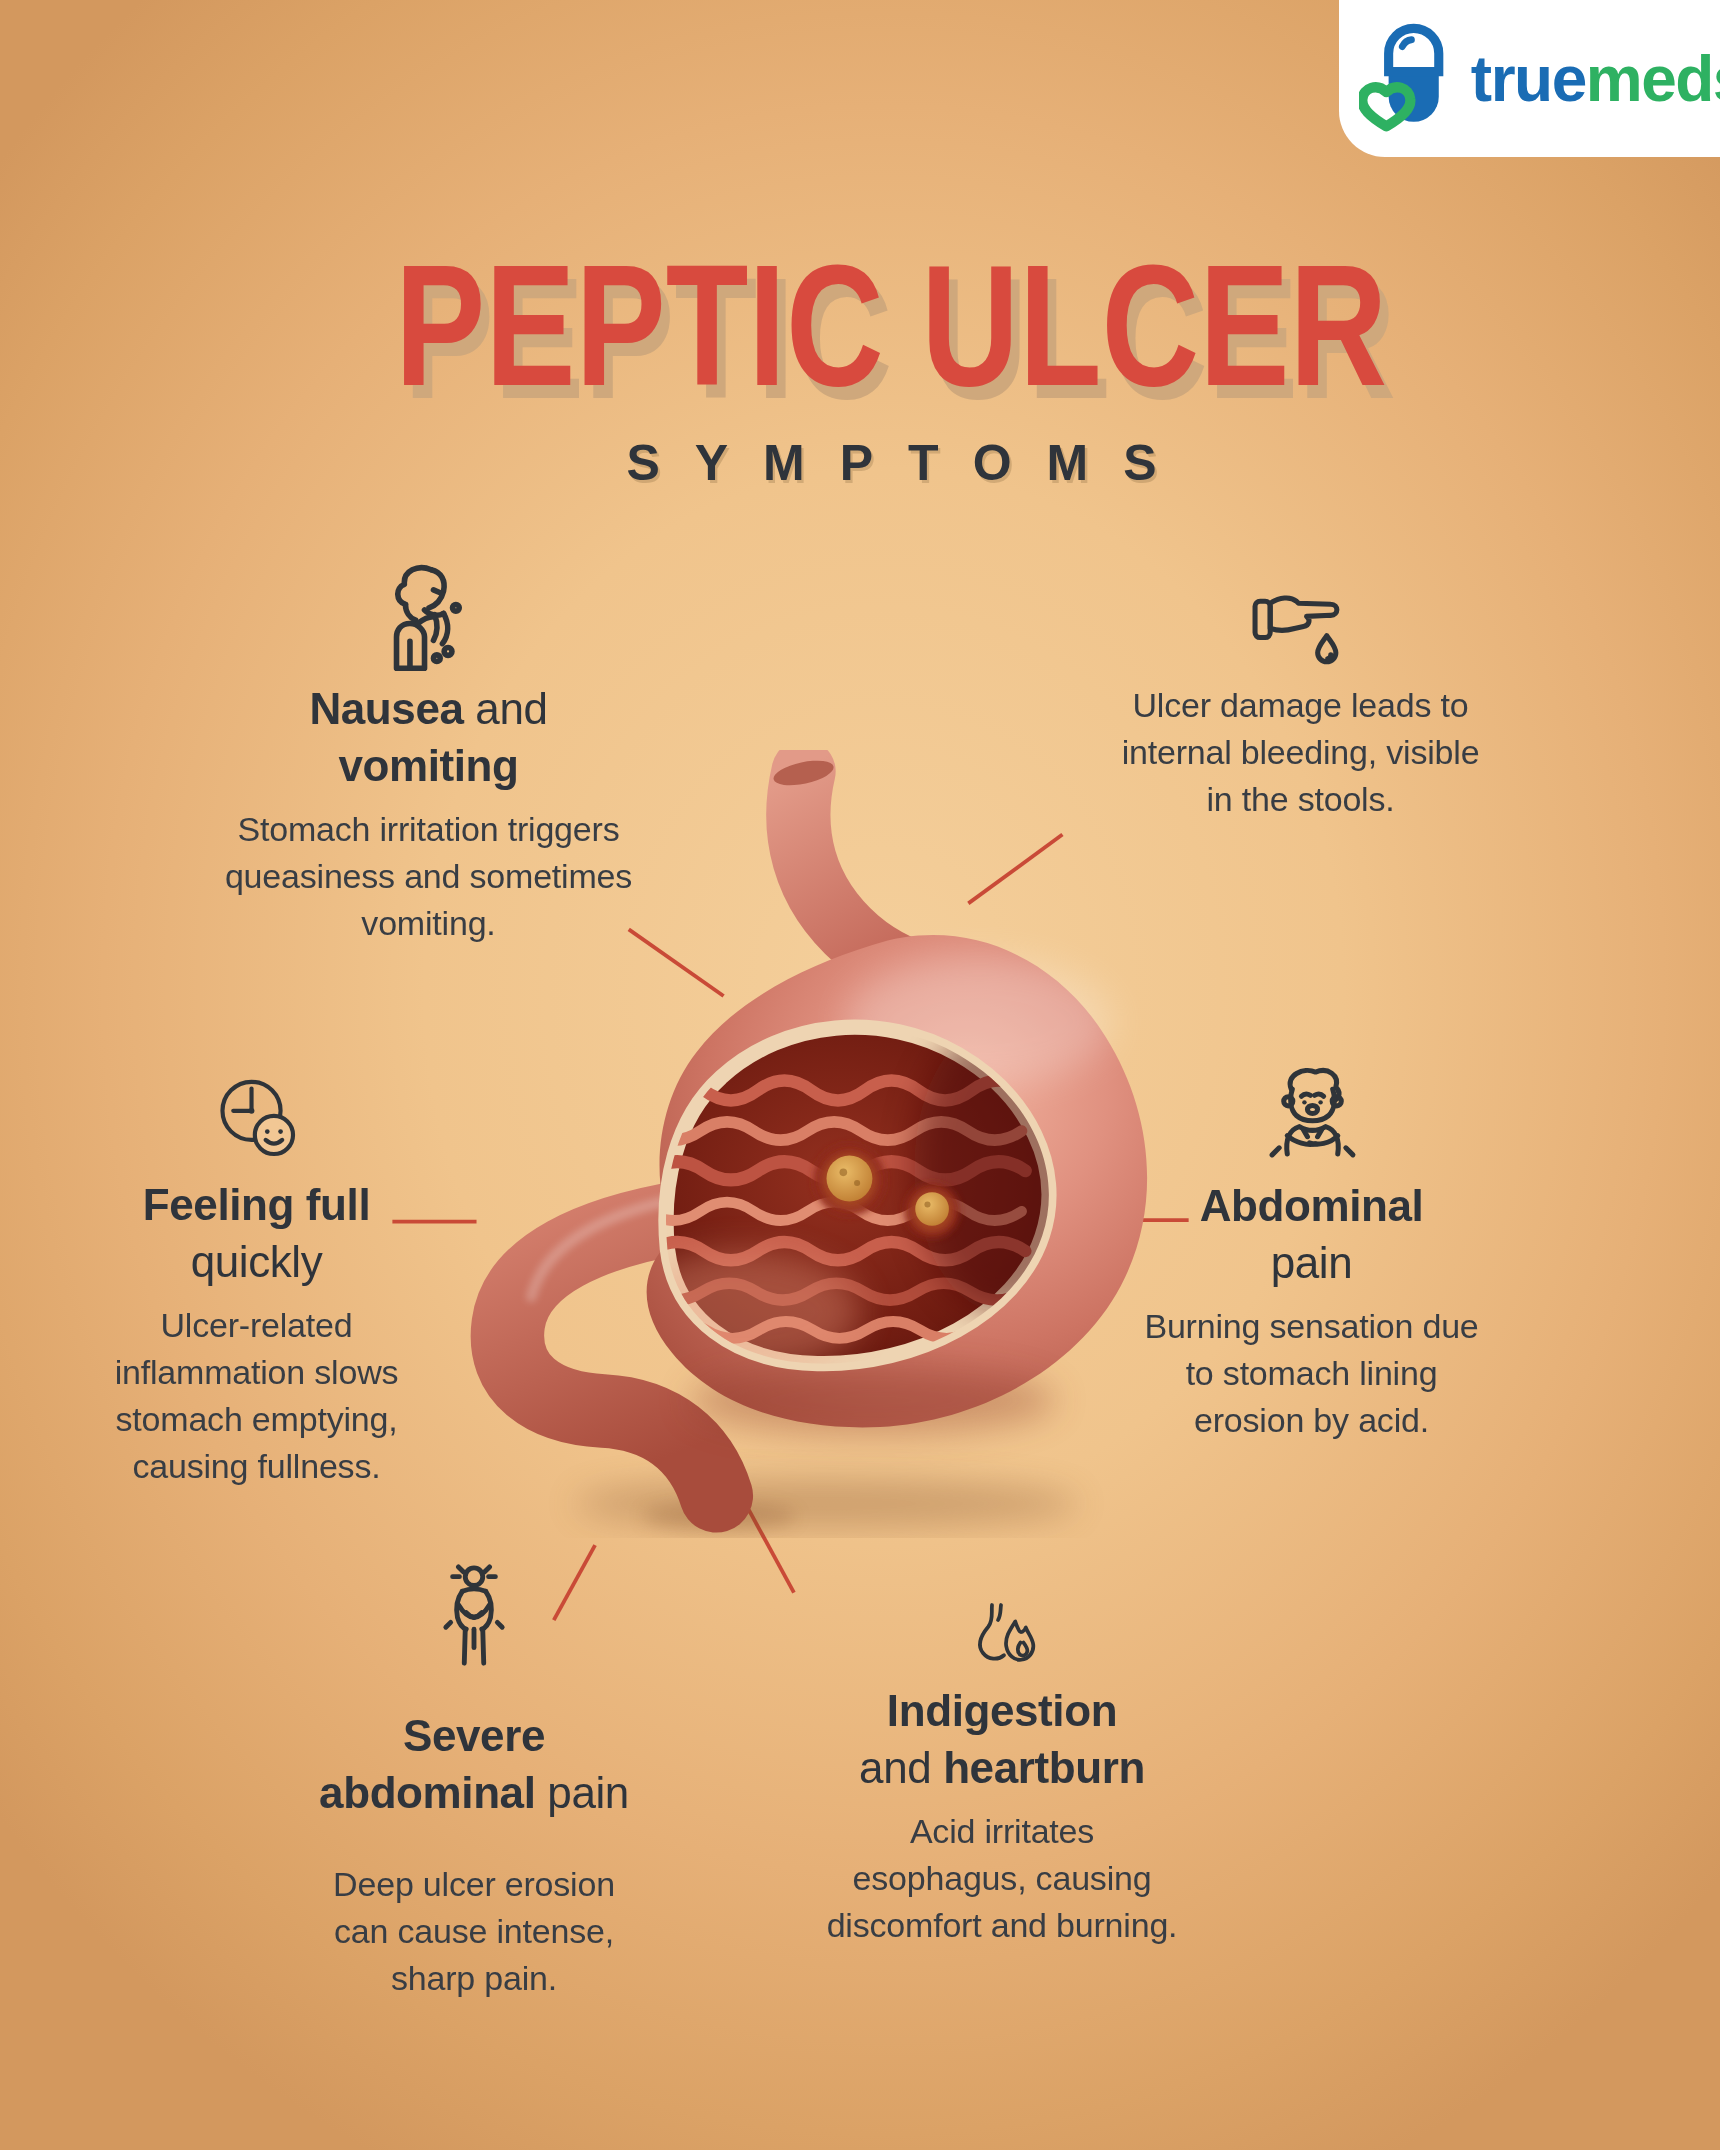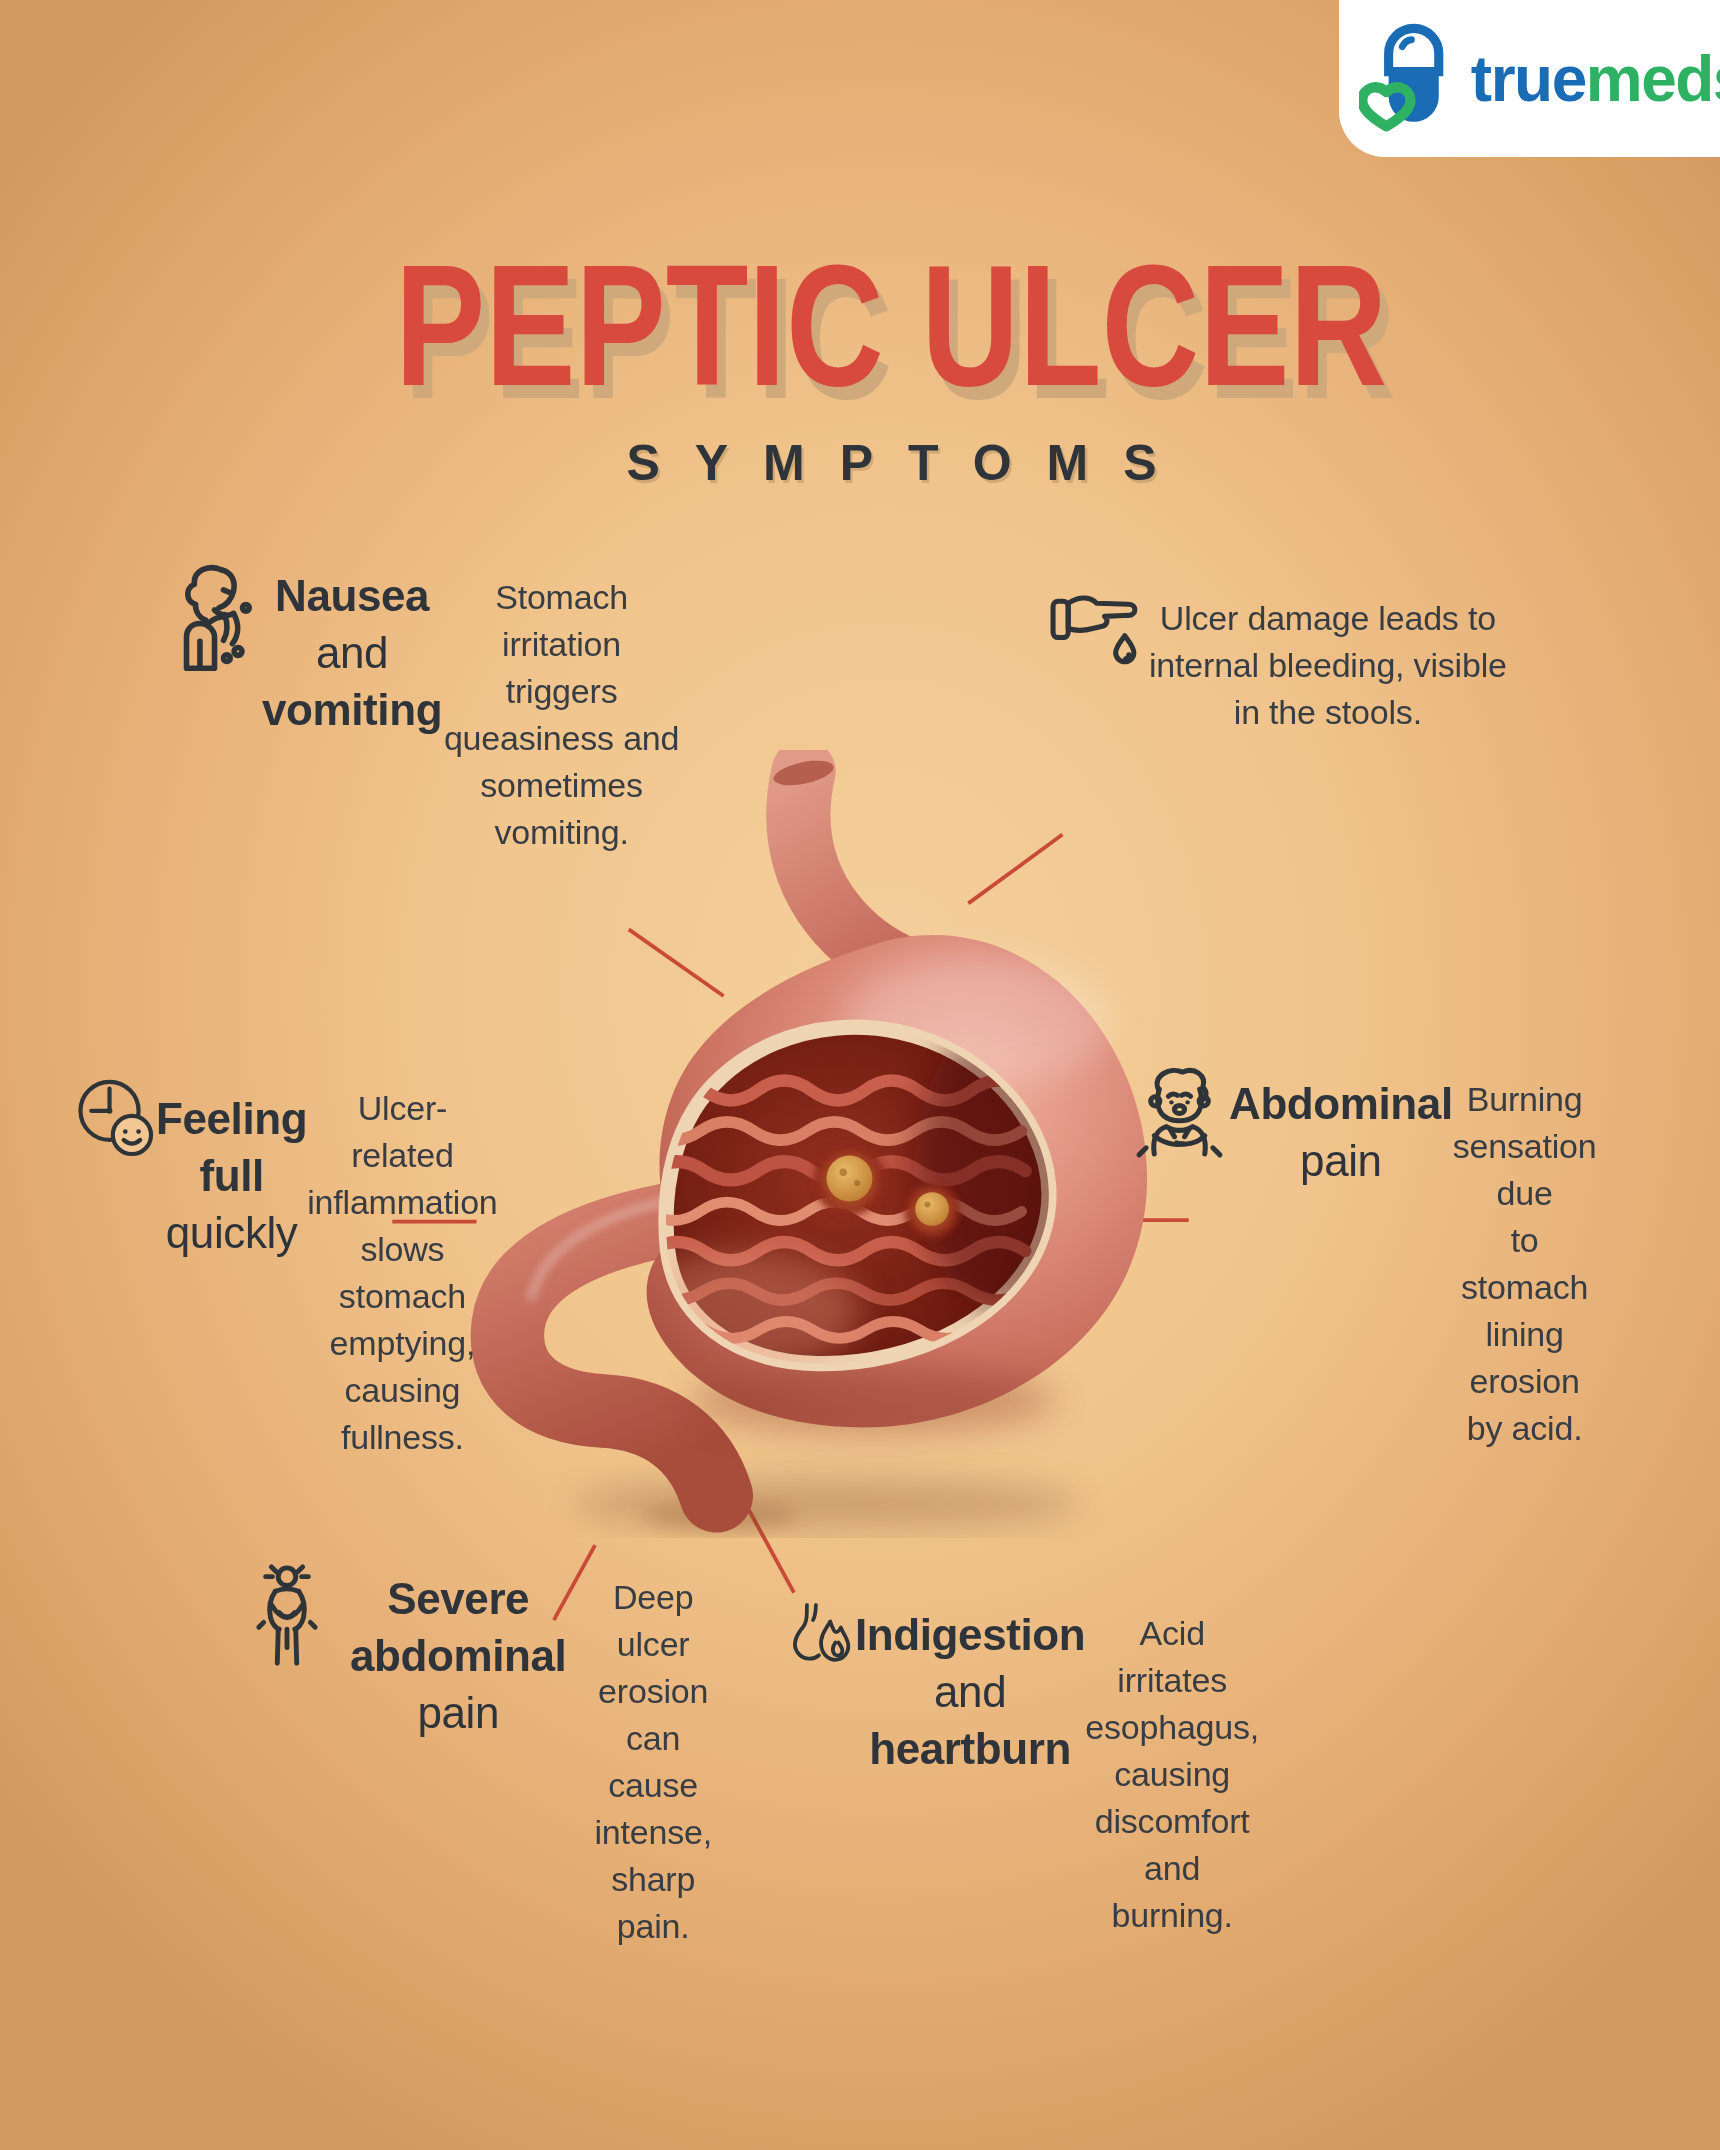--- a/index.html
+++ b/index.html
@@ -37,21 +37,21 @@
     white-space:nowrap;
   }
   .sub-title{
     margin-top:26px;
     font-size:50px;font-weight:700;
     letter-spacing:35px;padding-left:35px;
     color:#2f343b;
     text-shadow:2.3px 3.1px 0 rgba(120,90,50,0.25);
   }
   
-  .sec{position:absolute;display:flex;flex-direction:row;align-items:flex-start;text-align:center;color:#2f3439;}
+  .sec{position:absolute;display:flex;flex-direction:column;align-items:center;text-align:center;color:#2f3439;}
   .sec .icon-box{display:flex;align-items:flex-end;justify-content:center;}
   .sym-heading{font-size:44px;line-height:57px;color:#2f343b;letter-spacing:-0.4px;}
   .sym-heading .hb{font-weight:700;}
   .sym-heading .hr{font-weight:400;}
   .sym-desc{
     margin-top:12.2px;
     font-size:34px;line-height:47px;font-weight:400;
     color:#383d44;letter-spacing:-0.2px;
     white-space:pre-line;
   }

